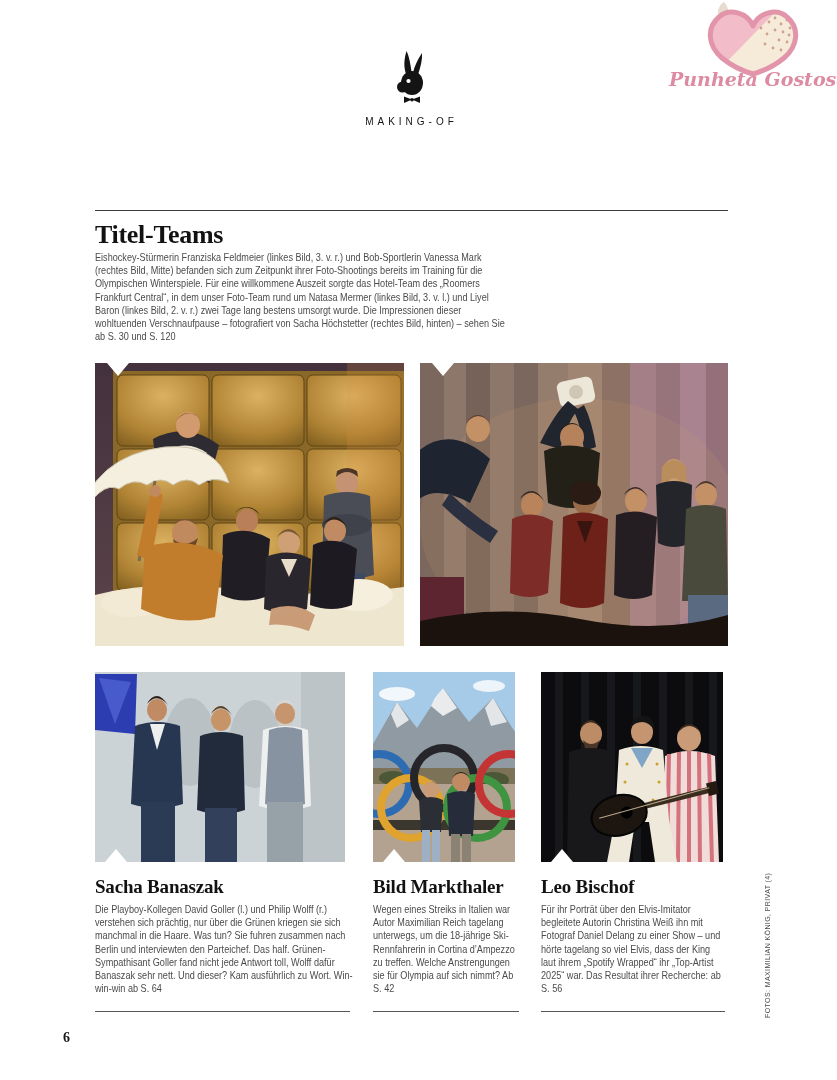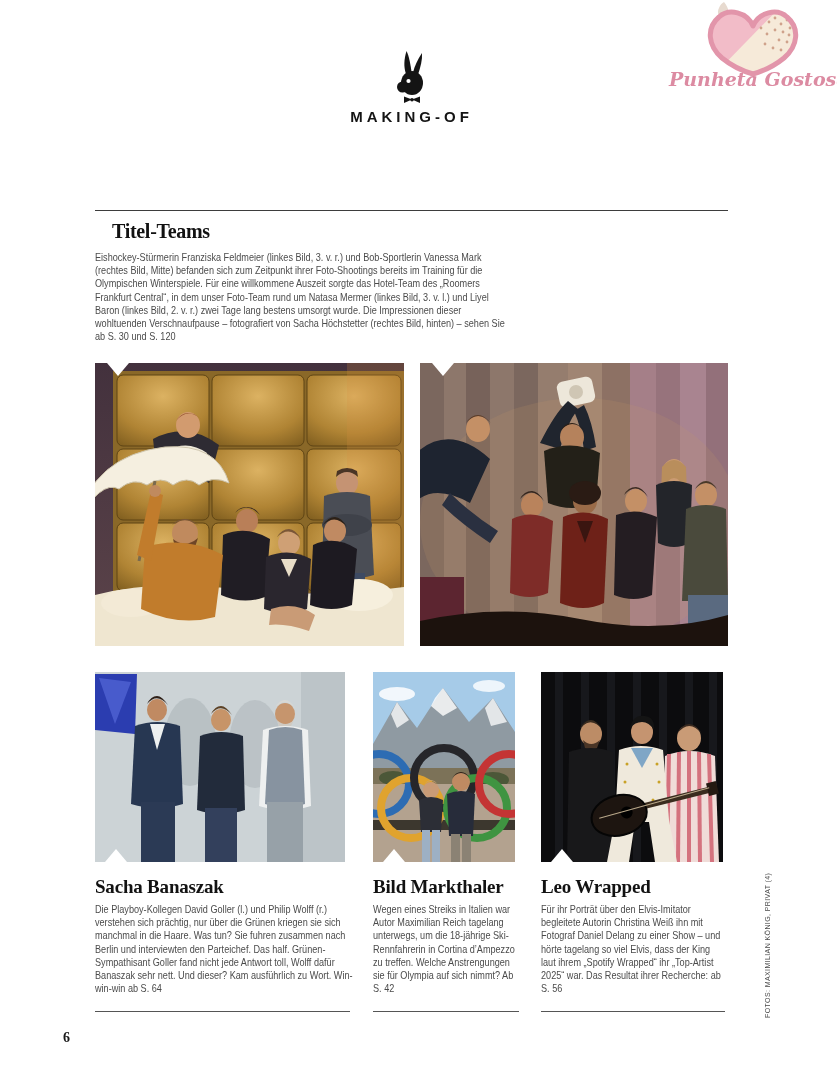--- a/index.html
+++ b/index.html
@@ -3,35 +3,35 @@
 <meta charset="utf-8">
 <title>Making-Of</title>
 <style>
   html,body{margin:0;padding:0;background:#e9e9e9;}
   .page{position:relative;width:837px;height:1080px;background:#ffffff;margin:0 auto;
         font-family:"Liberation Sans",sans-serif;overflow:hidden;}
   .abs{position:absolute;}
 
   
   .masthead{position:absolute;left:95px;top:50px;width:633px;text-align:center;}
-  .section-label{font-size:15px;font-weight:bold;letter-spacing:4px;color:#141414;}
+  .section-label{margin-top:8px;font-size:10px;font-weight:normal;letter-spacing:4px;color:#141414;}
 
   
   .watermark{position:absolute;right:0;top:0;width:168px;height:102px;text-align:center;}
   .watermark-text{position:absolute;left:0;top:68px;width:168px;
         font-family:"DejaVu Serif",serif;font-style:italic;font-weight:bold;
         font-size:19px;color:#dc8ba2;white-space:nowrap;}
 
   
   .rule{position:absolute;height:0;border-top:1.5px solid #3d3d3d;}
   .rule-thin{position:absolute;height:0;border-top:1px solid #555;}
 
   
   .serif-head{font-family:"Liberation Serif","DejaVu Serif",serif;font-weight:700;color:#121212;margin:0;}
-  .intro-title{font-size:20px;letter-spacing:-0.3px;margin-left:17px;}
+  .intro-title{font-size:26px;letter-spacing:-0.3px;}
   .col-title{font-size:19px;letter-spacing:-0.2px;}
   .body-text{color:#4b4b4b;font-size:10.6px;line-height:13.2px;margin:0;}
   .condensed{transform:scaleX(0.86);transform-origin:0 0;}
 
   
   figure{margin:0;padding:0;position:absolute;overflow:hidden;}
   figure svg{display:block;width:100%;height:100%;}
 
   
   .page-number{position:absolute;left:63px;top:1030px;font-family:"Liberation Serif",serif;
@@ -354,21 +354,21 @@
     <div class="rule-thin" style="left:95px;top:1011px;width:255px;"></div>
   </section>
 
   <section>
     <h2 class="serif-head col-title abs" style="left:373px;top:876px;">Bild Markthaler</h2>
     <p class="body-text condensed abs" style="left:373px;top:903px;width:172px;">Wegen eines Streiks in Italien war Autor Maximilian Reich tagelang unterwegs, um die 18-jährige Ski-Rennfahrerin in Cortina d’Ampezzo zu treffen. Welche Anstrengungen sie für Olympia auf sich nimmt? Ab S. 42</p>
     <div class="rule-thin" style="left:373px;top:1011px;width:146px;"></div>
   </section>
 
   <section>
-    <h2 class="serif-head col-title abs" style="left:541px;top:876px;">Leo Wrapped</h2>
+    <h2 class="serif-head col-title abs" style="left:541px;top:876px;">Leo Bischof</h2>
     <p class="body-text condensed abs" style="left:541px;top:903px;width:214px;">Für ihr Porträt über den Elvis-Imitator begleitete Autorin Christina Weiß ihn mit Fotograf Daniel Delang zu einer Show – und hörte tagelang so viel Elvis, dass der King laut ihrem „Spotify Wrapped“ ihr „Top-Artist 2025“ war. Das Resultat ihrer Recherche: ab S. 56</p>
     <div class="rule-thin" style="left:541px;top:1011px;width:184px;"></div>
   </section>
 
   <div class="page-number">6</div>
   <div class="photo-credit">FOTOS: MAXIMILIAN KÖNIG, PRIVAT (4)</div>
 
 </div>
 
 </body></html>

